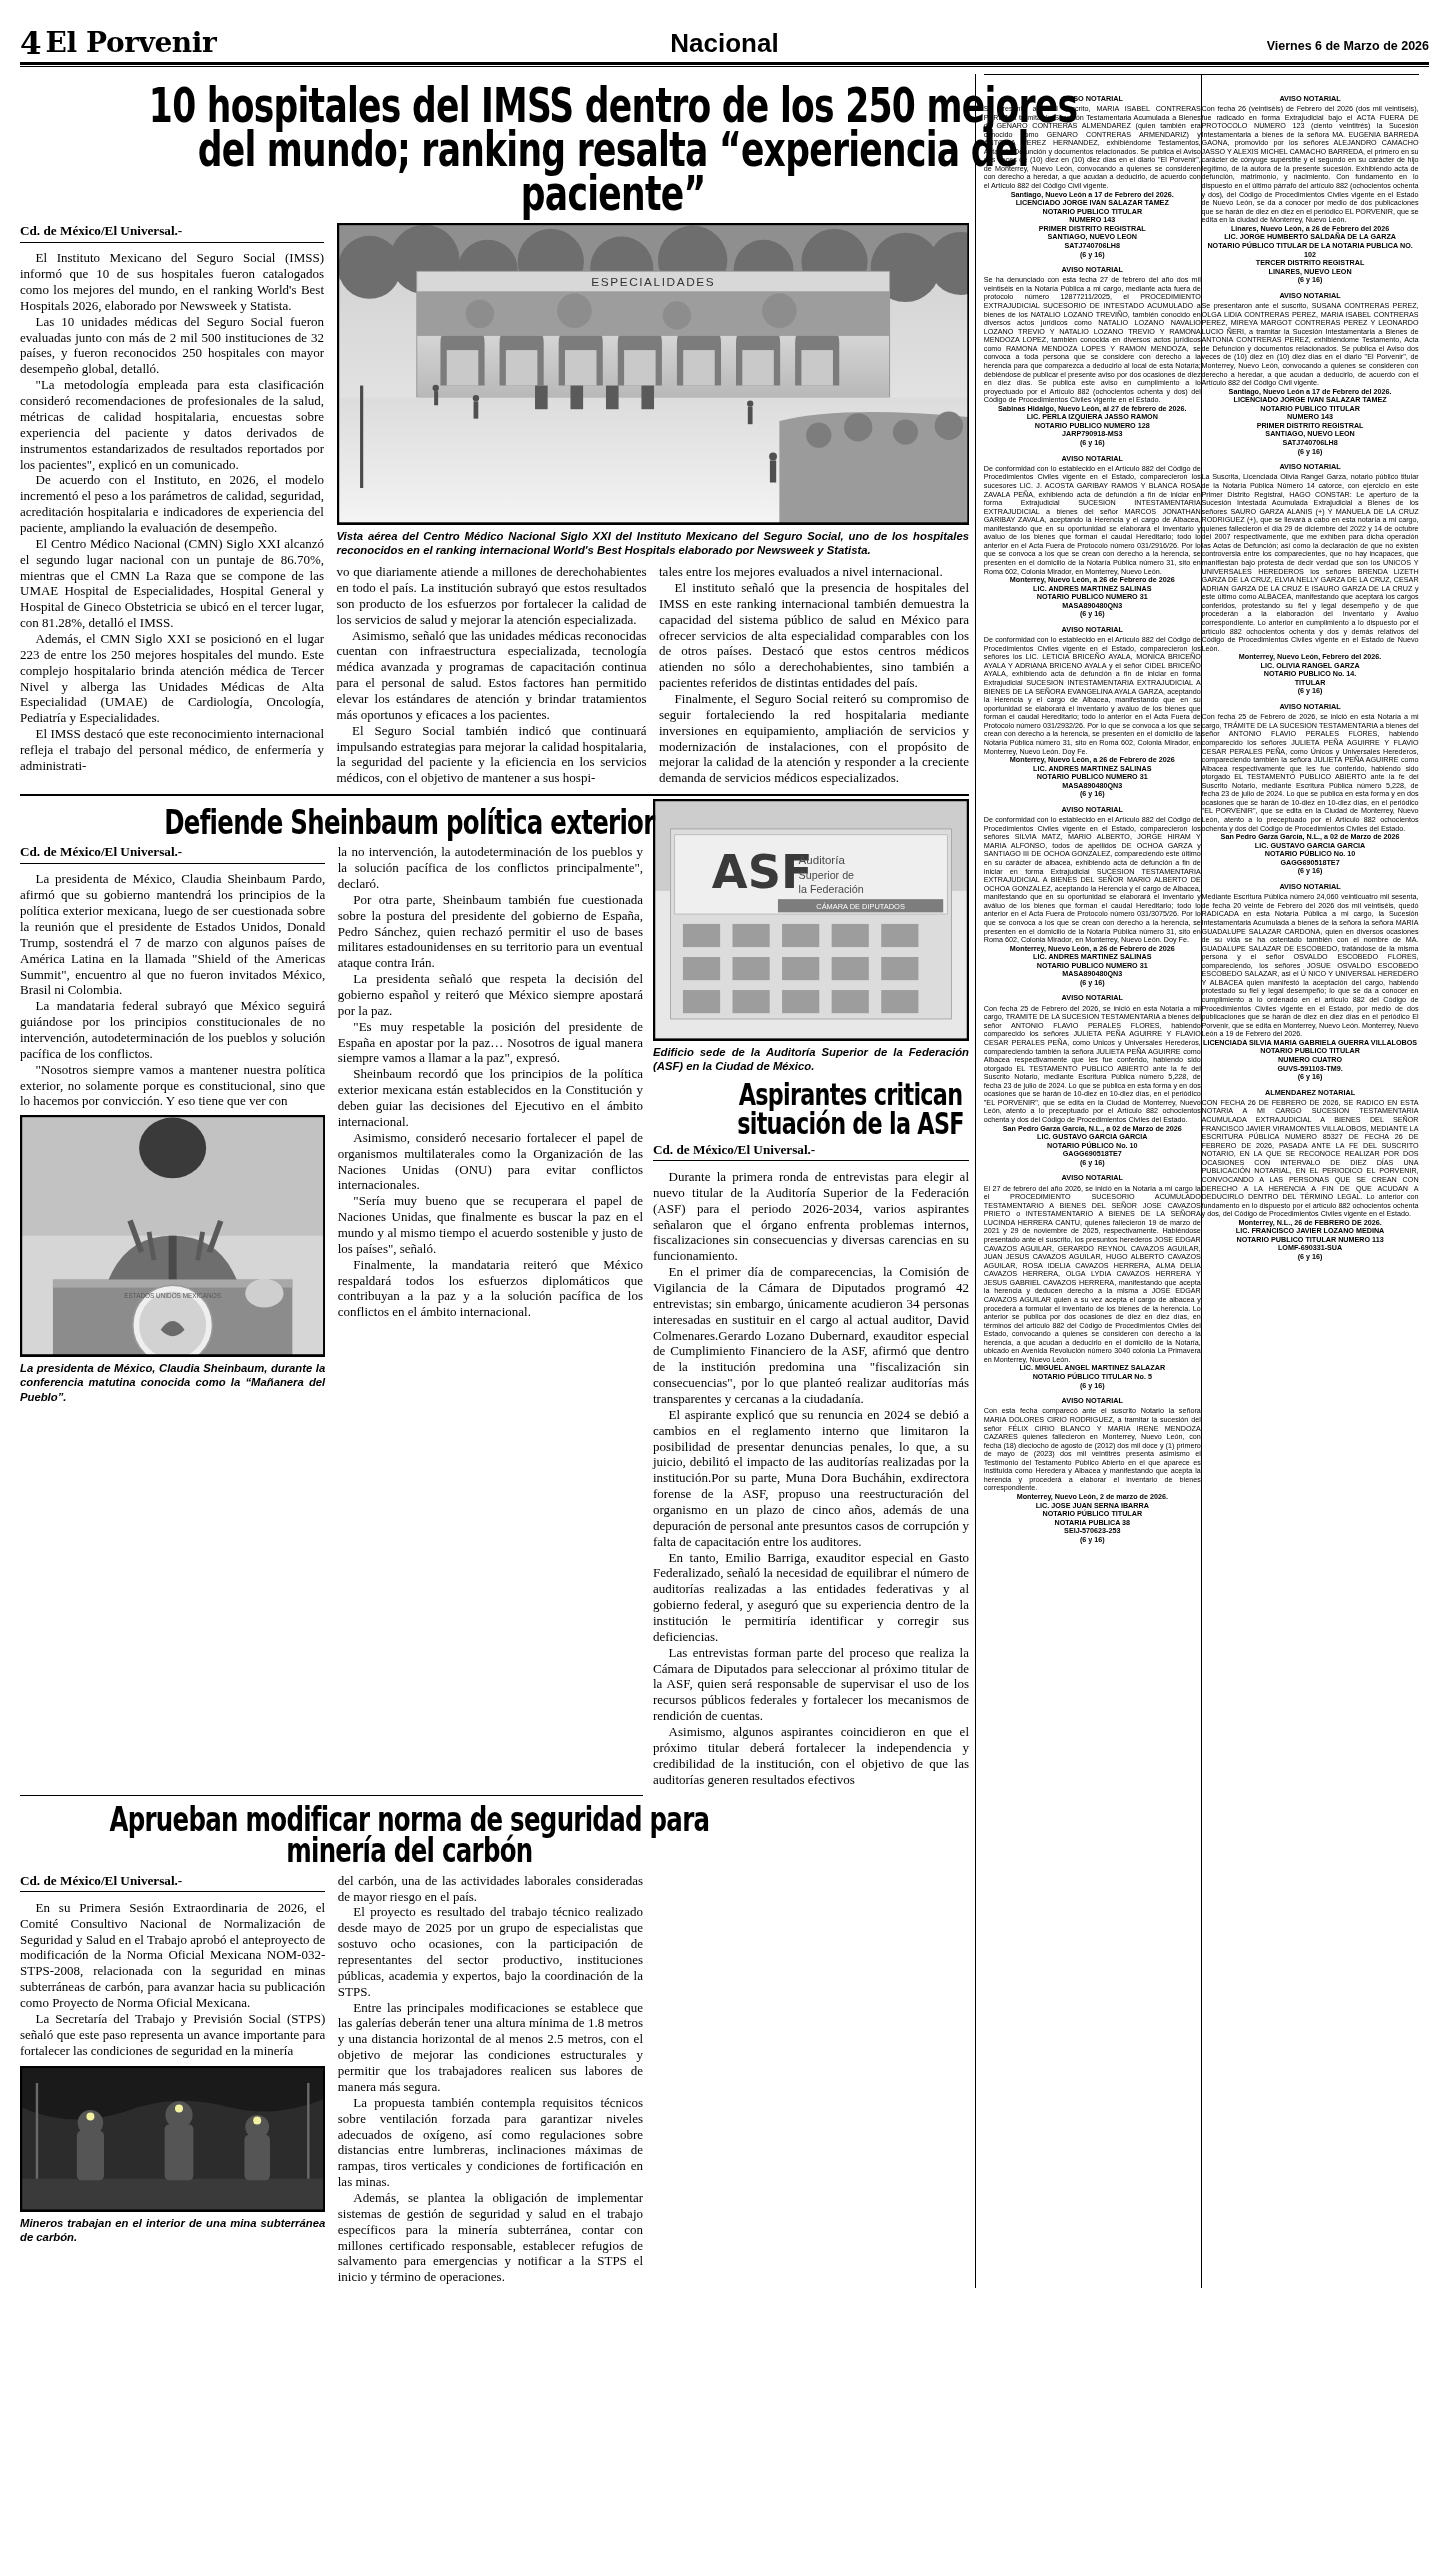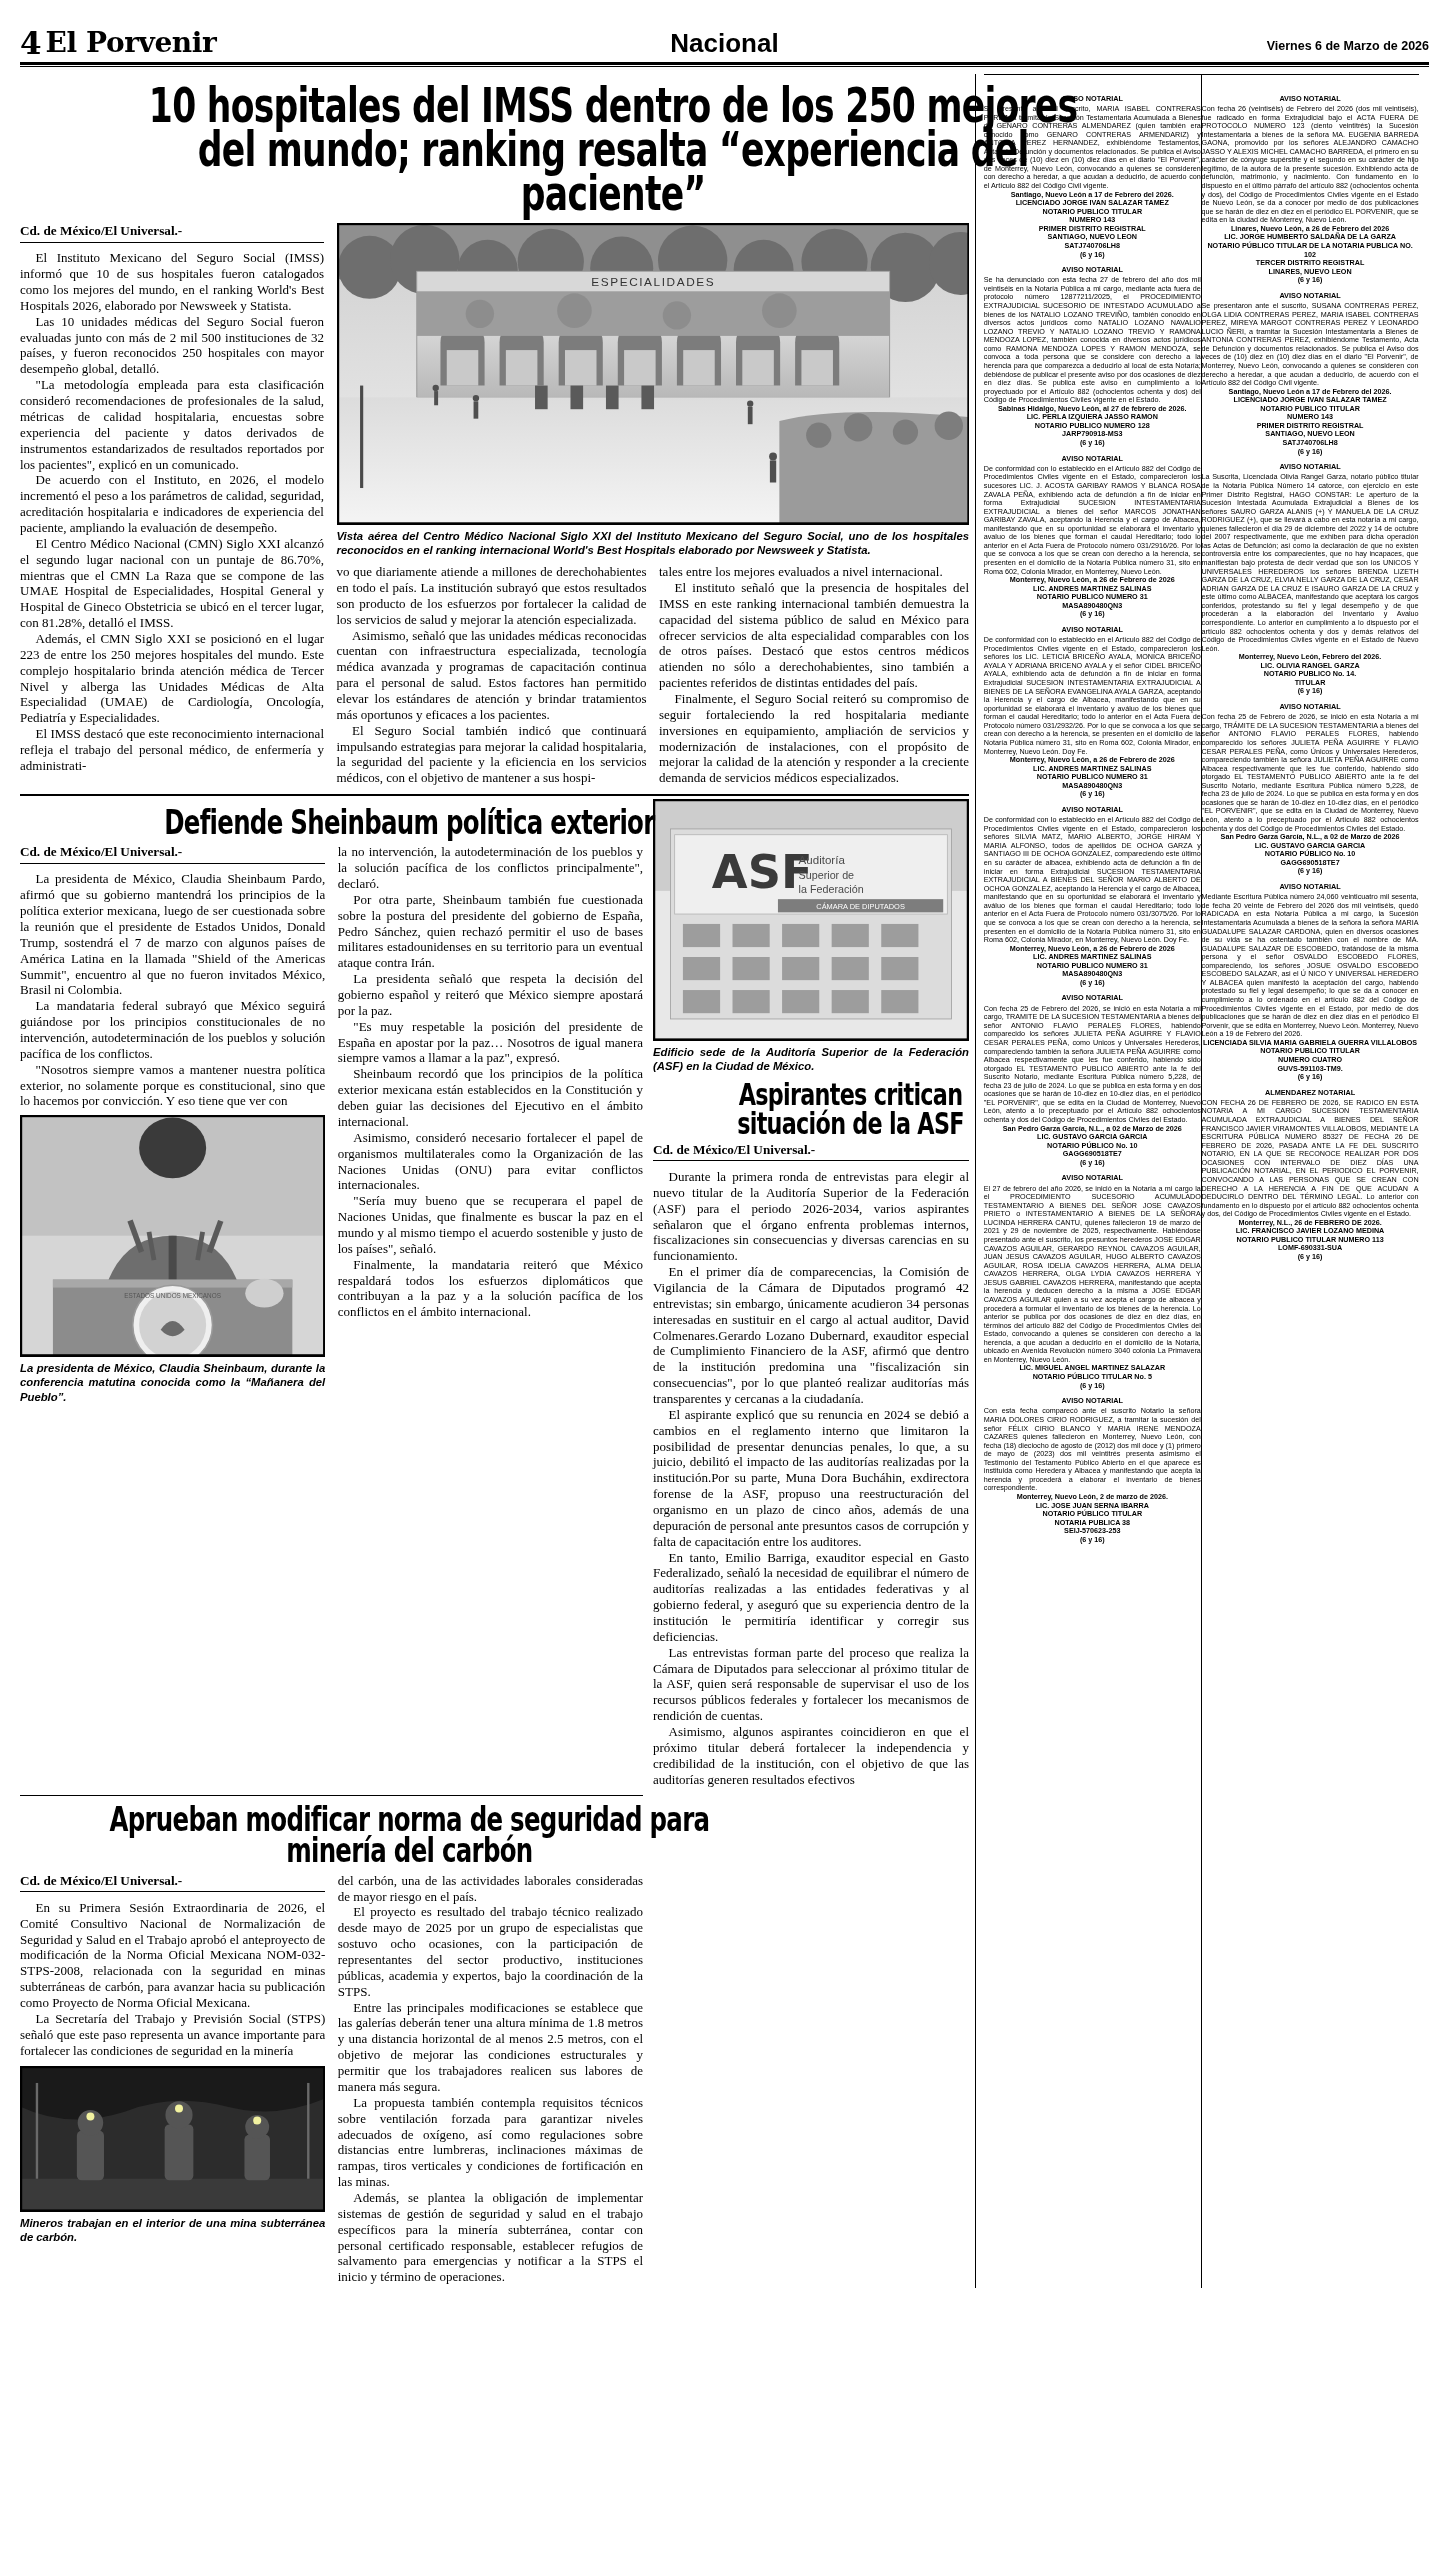--- a/index.html
+++ b/index.html
@@ -395,21 +395,21 @@
                 </g>
                 <rect x="0" y="0" width="380" height="180" fill="none" stroke="#000" stroke-width="3"></rect>
               </svg>
               <div class="caption">Mineros trabajan en el interior de una mina subterránea de carbón.</div>
             </div>
             <div class="col">
               <p class="noindent">del carbón, una de las actividades laborales consideradas de mayor riesgo en el país.</p>
               <p>El proyecto es resultado del trabajo técnico realizado desde mayo de 2025 por un grupo de especialistas que sostuvo ocho ocasiones, con la participación de representantes del sector productivo, instituciones públicas, academia y expertos, bajo la coordinación de la STPS.</p>
               <p>Entre las principales modificaciones se establece que las galerías deberán tener una altura mínima de 1.8 metros y una distancia horizontal de al menos 2.5 metros, con el objetivo de mejorar las condiciones estructurales y permitir que los trabajadores realicen sus labores de manera más segura.</p>
               <p>La propuesta también contempla requisitos técnicos sobre ventilación forzada para garantizar niveles adecuados de oxígeno, así como regulaciones sobre distancias entre lumbreras, inclinaciones máximas de rampas, tiros verticales y condiciones de fortificación en las minas.</p>
-              <p>Además, se plantea la obligación de implementar sistemas de gestión de seguridad y salud en el trabajo específicos para la minería subterránea, contar con personal certificado responsable, establecer refugios de salvamento para emergencias y notificar a la STPS el inicio y término de operaciones.</p>
+              <p>Además, se plantea la obligación de implementar sistemas de gestión de seguridad y salud en el trabajo específicos para la minería subterránea, contar con millones certificado responsable, establecer refugios de salvamento para emergencias y notificar a la STPS el inicio y término de operaciones.</p>
             </div>
           </div>
         </div>
       </div>
 
     </div>
 
     <div class="notices-sep"></div>
 
     <div class="notices">

